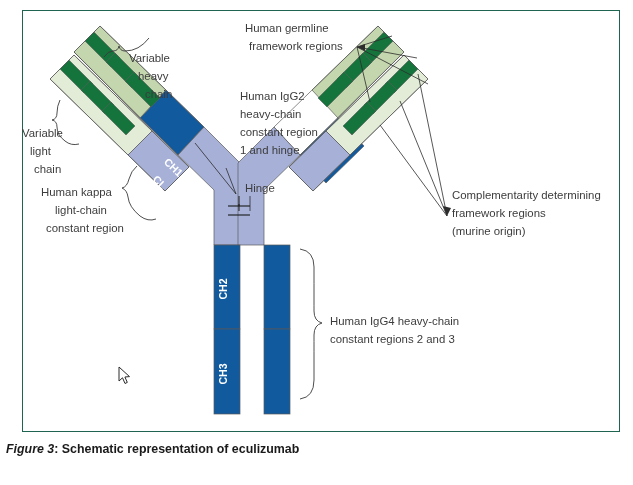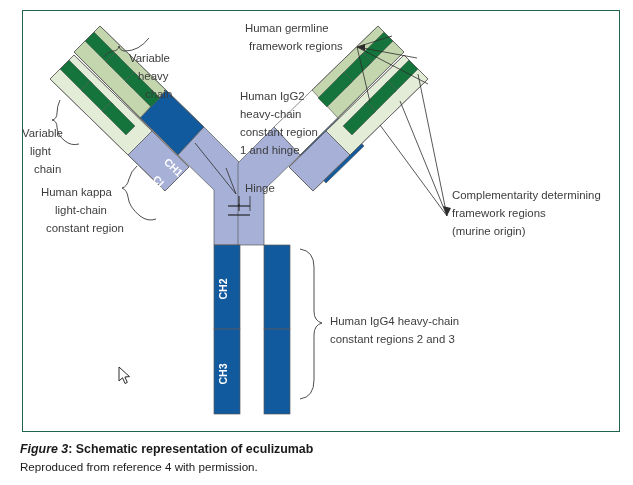--- a/index.html
+++ b/index.html
@@ -13,21 +13,21 @@
     position:absolute;left:22px;top:10px;width:598px;height:422px;
     border:1.3px solid #1f6450;background:#ffffff;box-sizing:border-box;
   }
   #diagram-svg{position:absolute;left:0;top:0;width:633px;height:440px;}
   .lbl{font-size:11.4px;fill:#3c3c3c;font-family:"Liberation Sans","DejaVu Sans",sans-serif;}
   .chain-lbl{font-size:10.6px;fill:#ffffff;font-weight:bold;font-family:"Liberation Sans","DejaVu Sans",sans-serif;}
   .leader{stroke:#2c2c2c;stroke-width:0.8;fill:none;}
   .brace{stroke:#3a3a3a;stroke-width:0.9;fill:none;}
   .seg{stroke:#5a5a5a;stroke-width:0.7;}
   #caption{
-    position:absolute;left:20px;top:441px;width:600px;
+    position:absolute;left:6px;top:441px;width:600px;
   }
   #caption .cap-line1{font-size:12.4px;font-weight:bold;color:#1a1a1a;line-height:1.35;}
   #caption .cap-line1 .fignum{font-style:italic;font-weight:bold;}
   #caption .cap-line2{font-size:11.6px;color:#1a1a1a;line-height:1.35;margin-top:1px;}
   #cursor{position:absolute;left:118px;top:366px;width:14px;height:20px;pointer-events:none;}
 </style>
 </head>
 <body>
 
 <div id="figure-frame"></div>
@@ -174,18 +174,17 @@
 
   <g>
     <text class="lbl" x="330" y="325">Human IgG4 heavy-chain</text>
     <text class="lbl" x="330" y="343">constant regions 2 and 3</text>
   </g>
 
 </svg>
 
 <div id="caption">
   <div class="cap-line1"><span class="fignum">Figure 3</span><span>: Schematic representation of eculizumab</span></div>
-  <div class="cap-line2">Reproduced from reference 4 with permission.</div>
 </div>
 
 <svg id="cursor" viewBox="0 0 14 20">
   <polygon points="1,1 1,15 4.5,11.8 7,17.5 9.3,16.4 6.9,11 11.5,10.6" fill="#ffffff" stroke="#2a2a2a" stroke-width="1"></polygon>
 </svg>
 
 </body></html>

